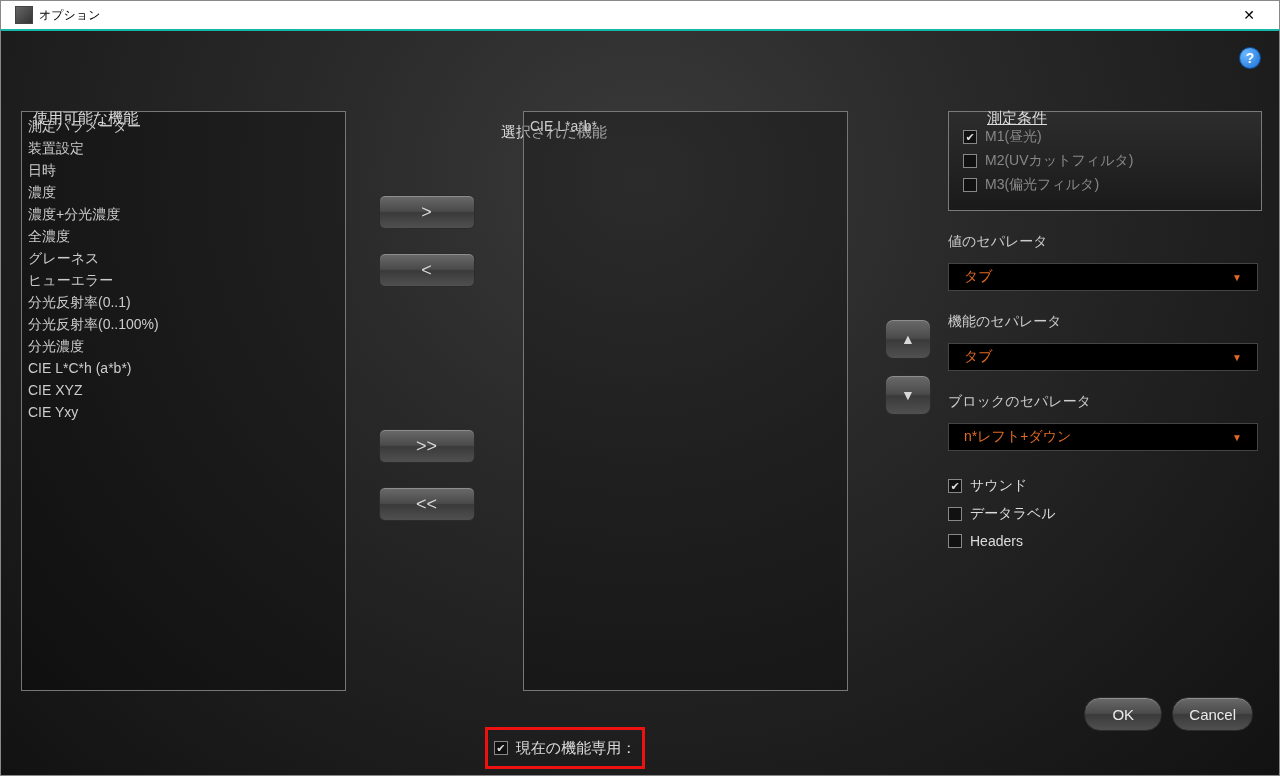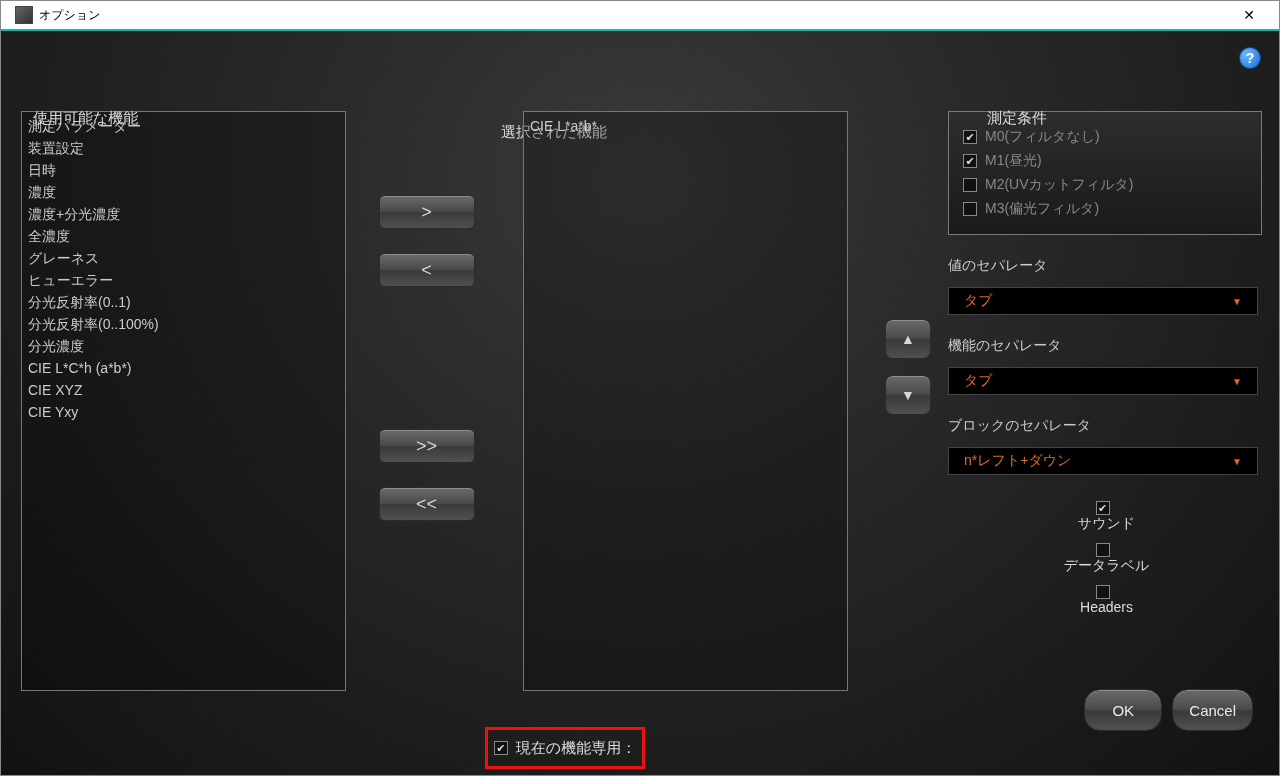--- a/index.html
+++ b/index.html
@@ -71,21 +71,21 @@
     .col-updn  { width: 80px;  padding: 50px 0 0 0; display: flex; flex-direction: column; align-items: center; }
     .col-right { flex: 1; padding: 50px 6px 0 0; }
 
     .section-label {
       color: #ddd;
       font-size: 15px;
       position: absolute;
     }
     .lbl-avail { top: 78px; left: 32px; }
     .lbl-sel   { top: 92px; left: 500px; }
-    .lbl-cond  { top: 78px; right: 232px; }
+    .lbl-cond  { top: 78px; right: 232px; text-decoration: underline; }
 
     .listbox {
       border: 1px solid #777;
       background: rgba(0,0,0,0.25);
       width: 325px;
       height: 580px;
       padding: 3px 6px;
       overflow: auto;
       margin-top: 12px;
     }
@@ -146,32 +146,32 @@
       color: #e06a24;
       font-size: 14px;
       padding: 4px 15px;
       display: flex; align-items: center; justify-content: space-between;
       cursor: pointer;
       margin-top: 12px;
     }
     .dropdown .caret { color: #e06a24; font-size: 10px; }
 
     .bottom-checks { margin-top: 26px; }
-    .bottom-checks .chk-row { color: #ddd; margin: 10px 0; flex-direction: column; }
+    .bottom-checks .chk-row { color: #ddd; margin: 10px 0; }
 
     .footer-btns {
       position: absolute;
       right: 26px;
       bottom: 44px;
       display: flex;
       gap: 10px;
     }
     .dlg-btn {
       min-width: 78px;
-      height: 42px;
+      height: 34px;
       border: 1px solid #2b2b2b;
       border-radius: 16px;
       background: linear-gradient(#6a6a6a,#4a4a4a 48%,#3a3a3a 52%,#505050);
       color: #eaeaea;
       font-size: 15px;
       display: flex; align-items: center; justify-content: center;
       padding: 0 16px;
       cursor: pointer;
       box-shadow: inset 0 1px 0 rgba(255,255,255,0.25);
     }
@@ -248,24 +248,20 @@
       <div class="col-updn">
         <div class="updn-spacer"></div>
         <div class="updn-btn tri-up"></div>
         <div class="updn-btn tri-dn"></div>
       </div>
 
       <div class="col-right">
         <div class="cond-box" id="cond-box">
             <div class="chk-row">
               <span class="chk checked"></span>
-              <span>M0(フィルタなし)</span>
-            </div>
-            <div class="chk-row">
-              <span class="chk checked"></span>
               <span>M1(昼光)</span>
             </div>
             <div class="chk-row">
               <span class="chk"></span>
               <span>M2(UVカットフィルタ)</span>
             </div>
             <div class="chk-row">
               <span class="chk"></span>
               <span>M3(偏光フィルタ)</span>
             </div>

